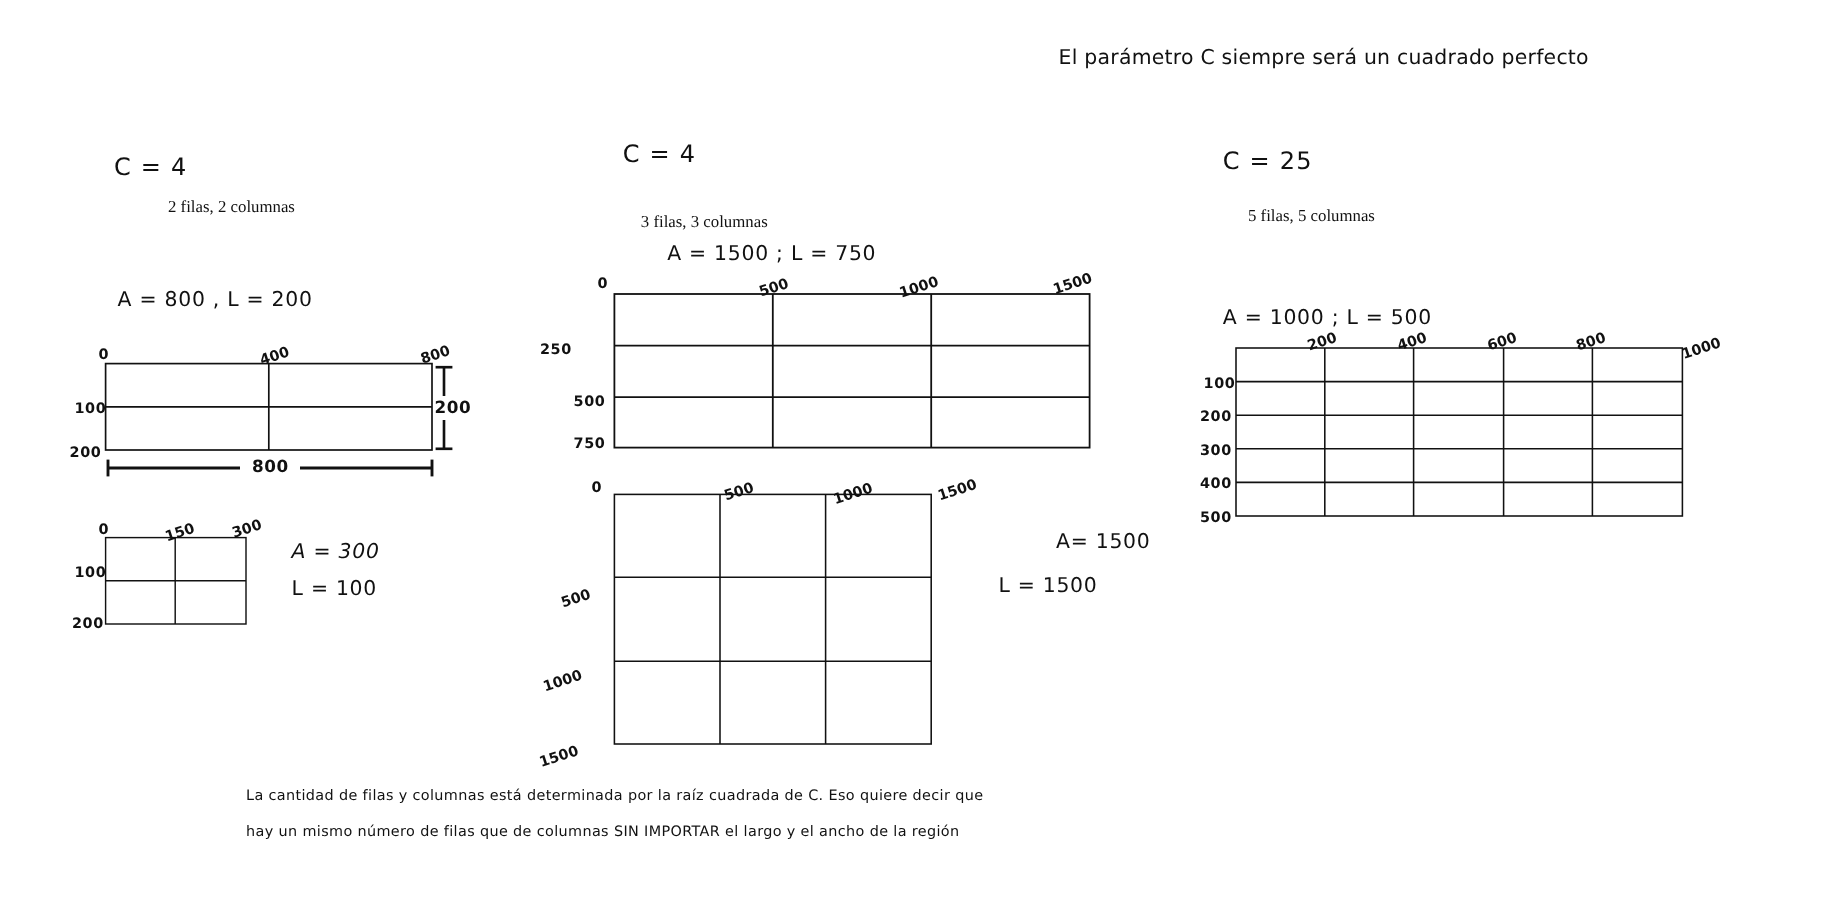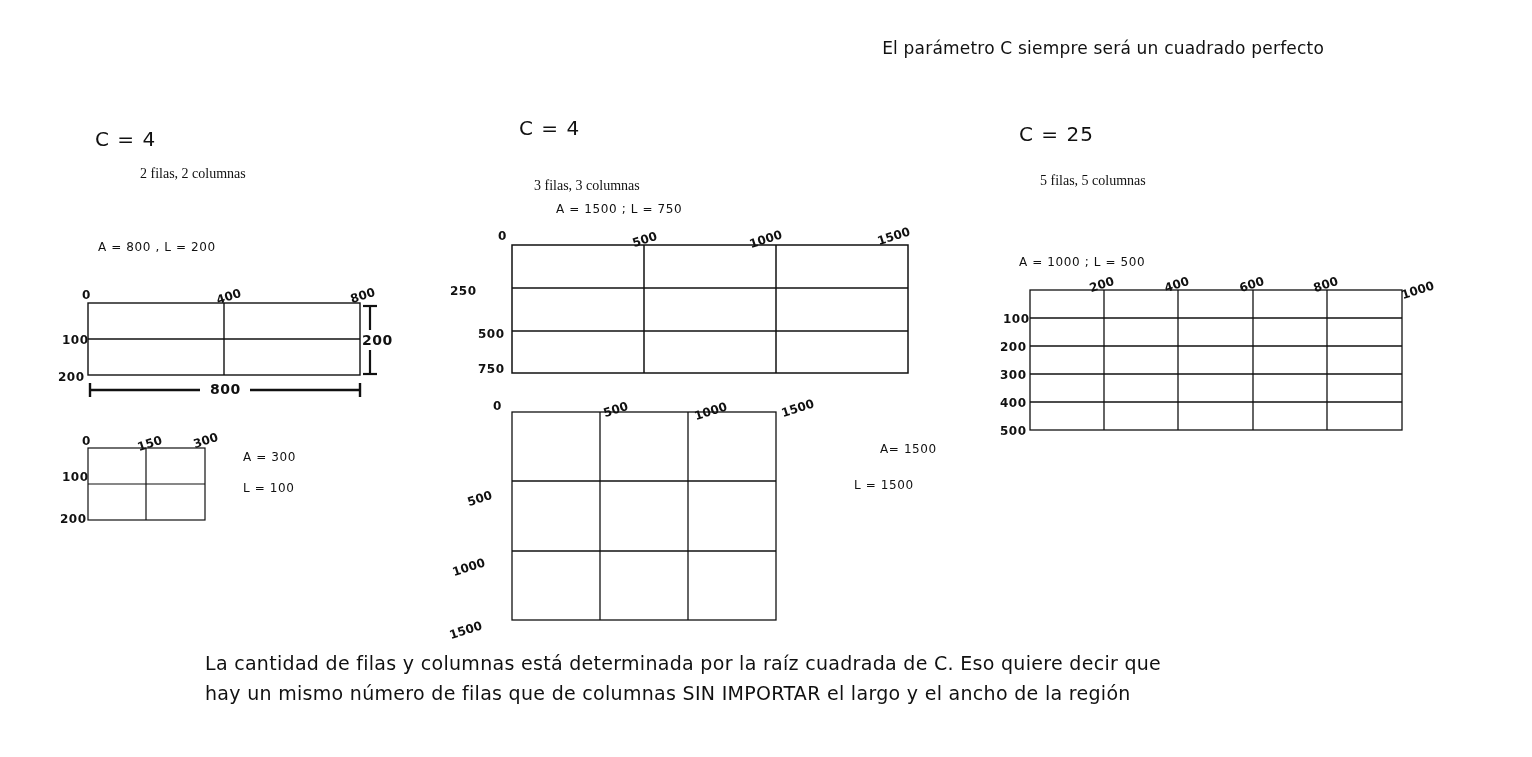--- a/index.html
+++ b/index.html
@@ -28,37 +28,37 @@
 
   .case-title {
     font-size: 20px;
     letter-spacing: 1px;
   }
   .case-sub {
     font-size: 14px;
     font-family: Liberation Serif, serif;
   }
   .ann {
-    font-size: 12px;
+    font-size: 17px;
     letter-spacing: 0.6px;
   }
   .tick {
     font-size: 12px;
     font-weight: bold;
     letter-spacing: 0.5px;
   }
   .tick-rot {
     font-size: 12px;
     font-weight: bold;
     transform: rotate(-18deg);
     transform-origin: left bottom;
     white-space: nowrap;
   }
   .footer {
-    font-size: 19px;
+    font-size: 12px;
     line-height: 30px;
     letter-spacing: 0.3px;
   }
   svg { overflow: visible; }
   .grid-line {
     stroke: #111111;
     fill: none;
   }
 </style>
 </head>
@@ -109,21 +109,21 @@
       <line x1="88" y1="484" x2="205" y2="484"></line>
       <line x1="146" y1="448" x2="146" y2="520"></line>
     </g>
   </svg>
 </div>
 <div class="abs tick" style="left:82px; top:434px;">0</div>
 <div class="abs tick-rot" style="left:140px; top:440px;">150</div>
 <div class="abs tick-rot" style="left:196px; top:437px;">300</div>
 <div class="abs tick" style="left:62px; top:470px;">100</div>
 <div class="abs tick" style="left:60px; top:512px;">200</div>
-<div class="abs ann" style="left:243px; top:450px;">A = 300</div>
+<div class="abs ann" style="left:243px; top:450px;font-style:italic;">A = 300</div>
 <div class="abs ann" style="left:243px; top:481px;">L = 100</div>
 
 <div class="abs case-title" style="left:519px; top:116px;">C = 4</div>
 <div class="abs case-sub" style="left:534px; top:178px;">3 filas, 3 columnas</div>
 
 <div class="abs ann" style="left:556px; top:202px;">A = 1500 ;  L = 750</div>
 
 <div class="abs" style="left:0; top:0;">
   <svg width="1532" height="757" style="position:absolute; left:0; top:0; pointer-events:none;">
     <g class="grid-line" stroke-width="1.5">
@@ -155,21 +155,21 @@
   </svg>
 </div>
 <div class="abs tick" style="left:493px; top:399px;">0</div>
 <div class="abs tick-rot" style="left:606px; top:406px;">500</div>
 <div class="abs tick-rot" style="left:697px; top:409px;">1000</div>
 <div class="abs tick-rot" style="left:784px; top:406px;">1500</div>
 <div class="abs tick-rot" style="left:470px; top:495px;">500</div>
 <div class="abs tick-rot" style="left:455px; top:565px;">1000</div>
 <div class="abs tick-rot" style="left:452px; top:628px;">1500</div>
 <div class="abs ann" style="left:880px; top:442px;">A= 1500</div>
-<div class="abs ann" style="left:832px; top:478px;margin-left:22px;">L = 1500</div>
+<div class="abs ann" style="left:832px; top:478px;">L = 1500</div>
 
 <div class="abs case-title" style="left:1019px; top:122px;">C = 25</div>
 <div class="abs case-sub" style="left:1040px; top:173px;">5 filas, 5 columnas</div>
 
 <div class="abs ann" style="left:1019px; top:255px;">A = 1000 ;  L = 500</div>
 
 <div class="abs" style="left:0; top:0;">
   <svg width="1532" height="757" style="position:absolute; left:0; top:0; pointer-events:none;">
     <g class="grid-line" stroke-width="1.3">
       <rect x="1030" y="290" width="372" height="140"></rect>

